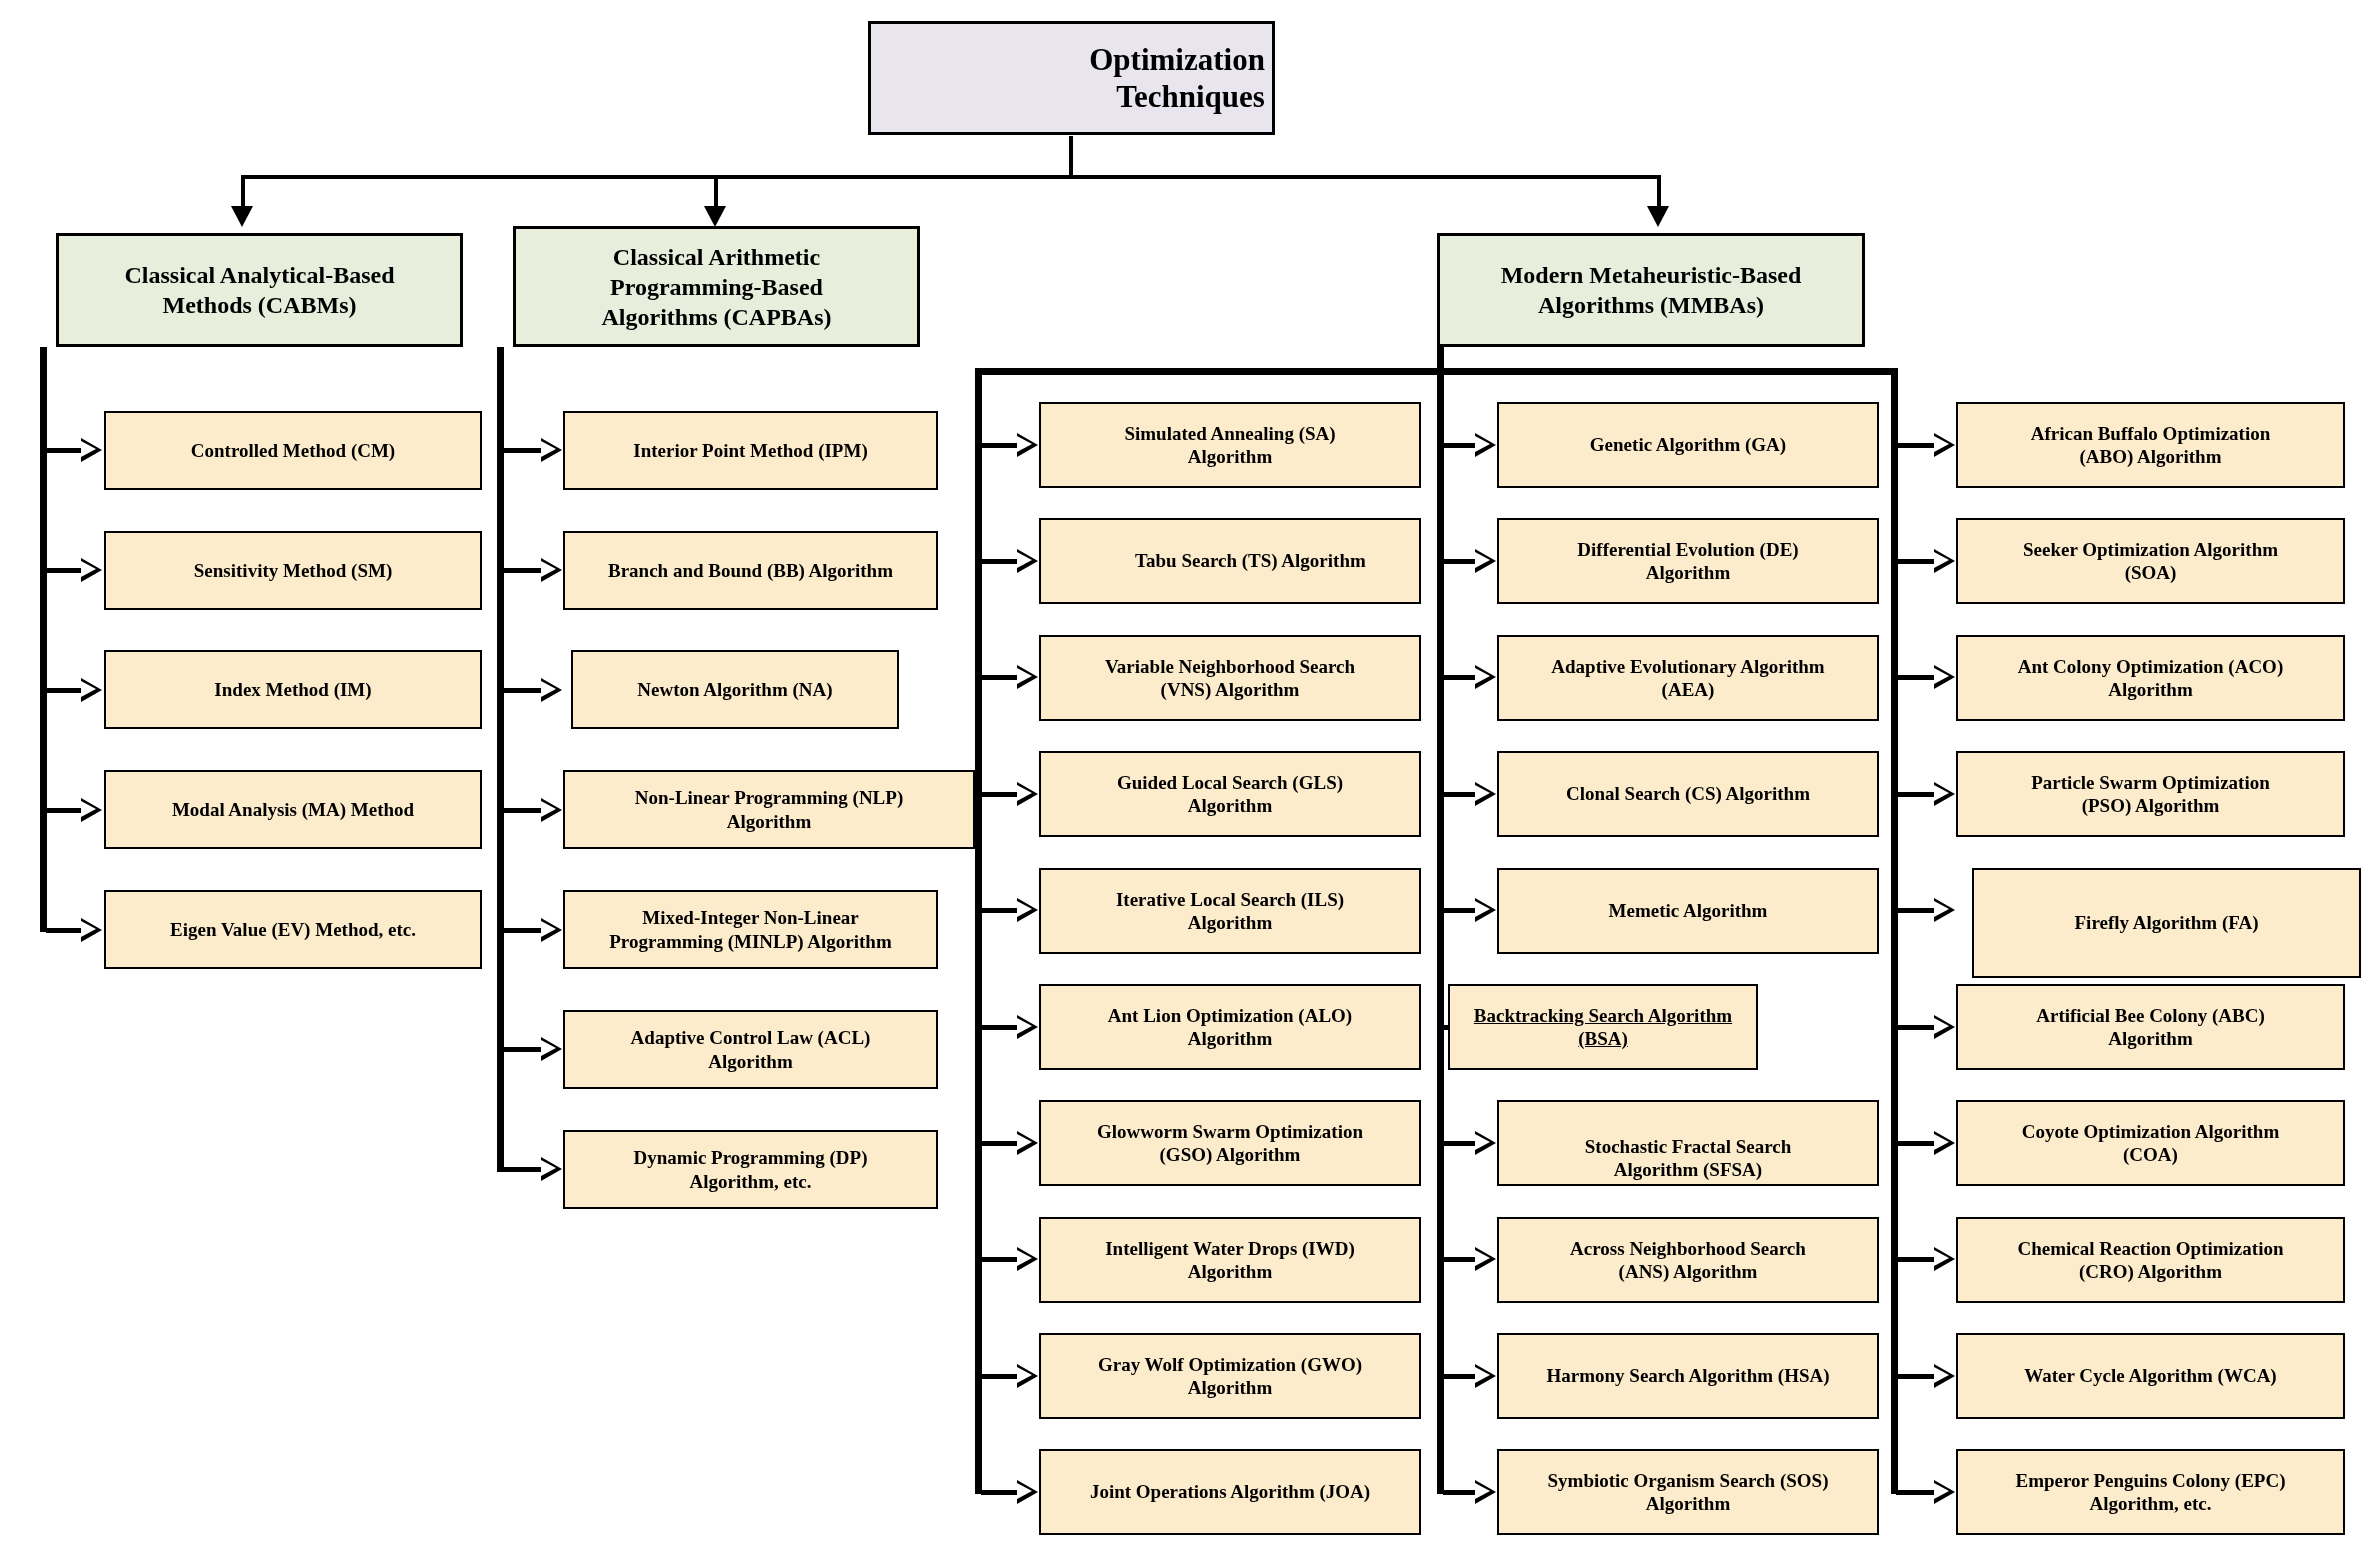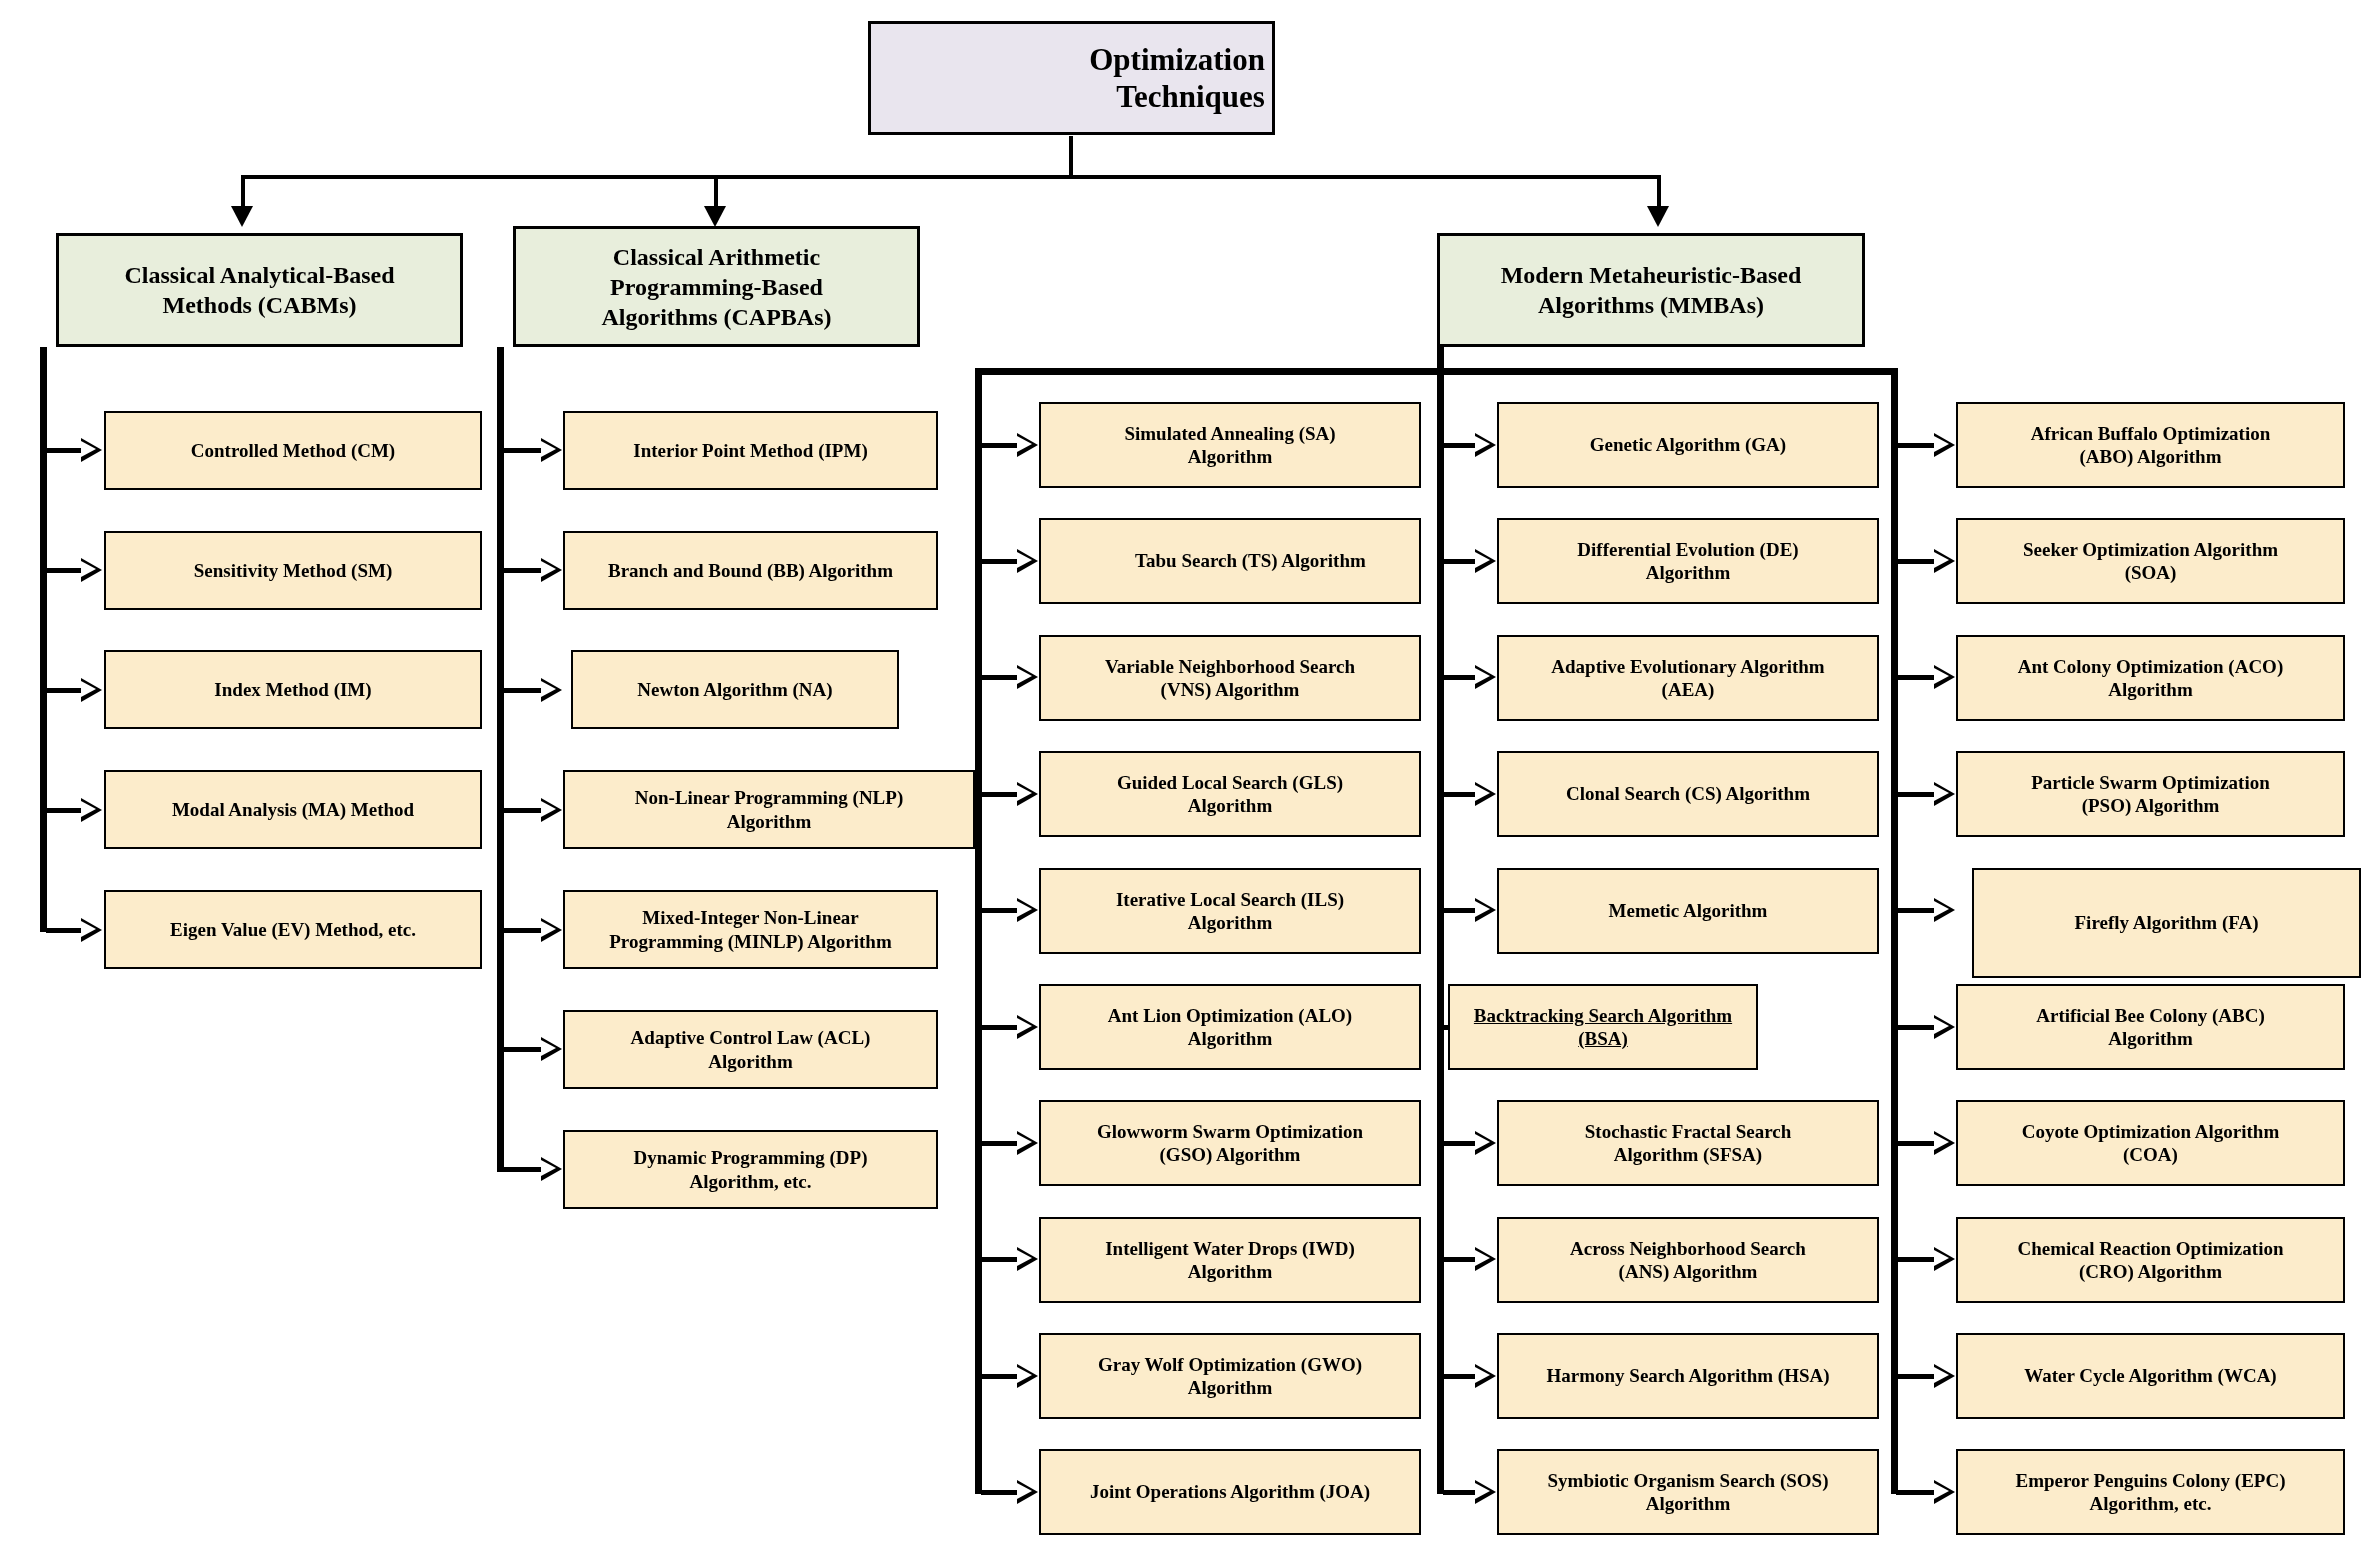--- a/index.html
+++ b/index.html
@@ -272,21 +272,21 @@
       <div class="node leaf" style="left: 1497px; top: 868px; width: 382px; height: 86px;">
         <span class="lbl"><span>Memetic Algorithm</span></span>
       </div>
       <div class="ln" style="left: 1443px; top: 1025px; width: 33px; height: 5px;"></div>
       <div class="arrow-right" style="left: 1475px; top: 1015px;"></div>
       <div class="node leaf" style="left: 1448px; top: 984px; width: 310px; height: 86px; text-decoration: underline;">
         <span class="lbl"><span>Backtracking Search Algorithm</span><br><span>(BSA)</span></span>
       </div>
       <div class="ln" style="left: 1443px; top: 1141px; width: 33px; height: 5px;"></div>
       <div class="arrow-right" style="left: 1475px; top: 1131px;"></div>
-      <div class="node leaf" style="left: 1497px; top: 1100px; width: 382px; height: 86px;">
+      <div class="node leaf" style="left: 1497px; top: 1100px; width: 382px; height: 86px; align-items: flex-end;">
         <span class="lbl"><span>Stochastic Fractal Search</span><br><span>Algorithm (SFSA)</span></span>
       </div>
       <div class="ln" style="left: 1443px; top: 1257px; width: 33px; height: 5px;"></div>
       <div class="arrow-right" style="left: 1475px; top: 1247px;"></div>
       <div class="node leaf" style="left: 1497px; top: 1217px; width: 382px; height: 86px;">
         <span class="lbl"><span>Across Neighborhood Search</span><br><span>(ANS) Algorithm</span></span>
       </div>
       <div class="ln" style="left: 1443px; top: 1374px; width: 33px; height: 5px;"></div>
       <div class="arrow-right" style="left: 1475px; top: 1364px;"></div>
       <div class="node leaf" style="left: 1497px; top: 1333px; width: 382px; height: 86px;">

